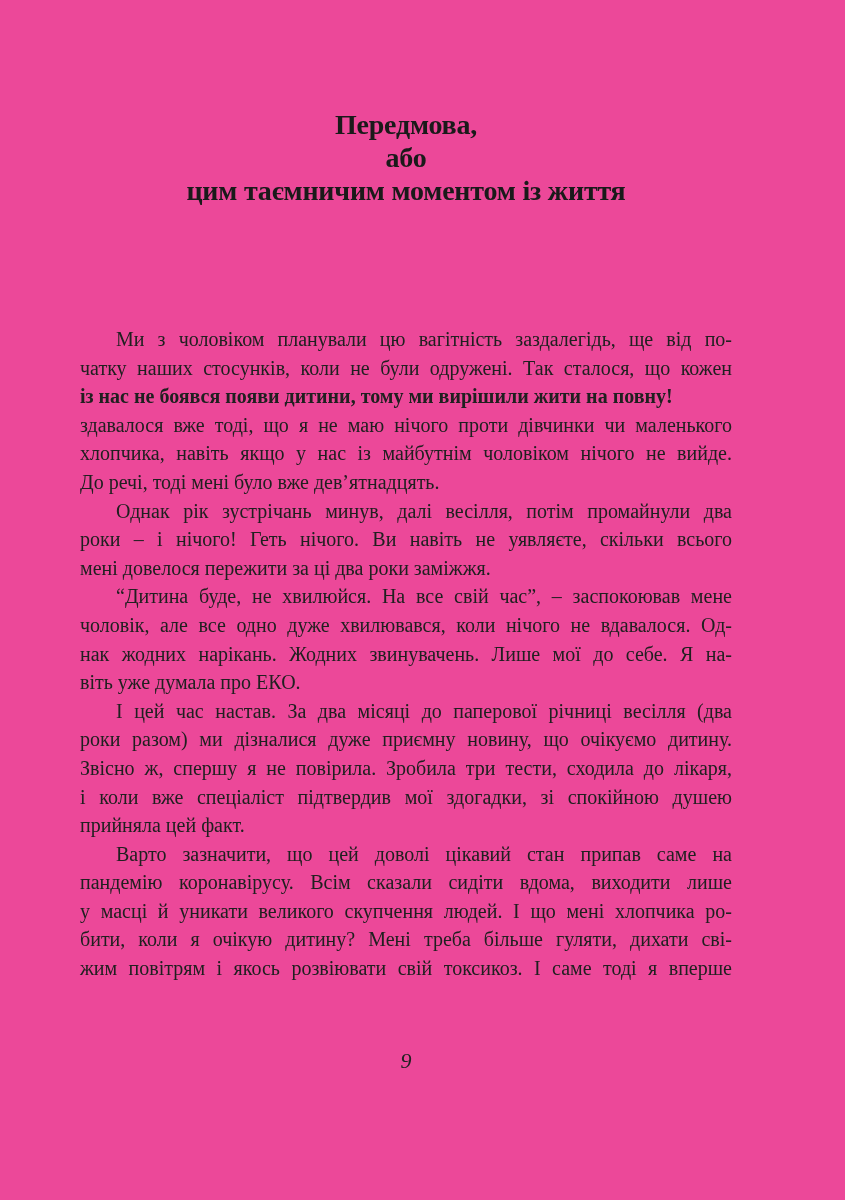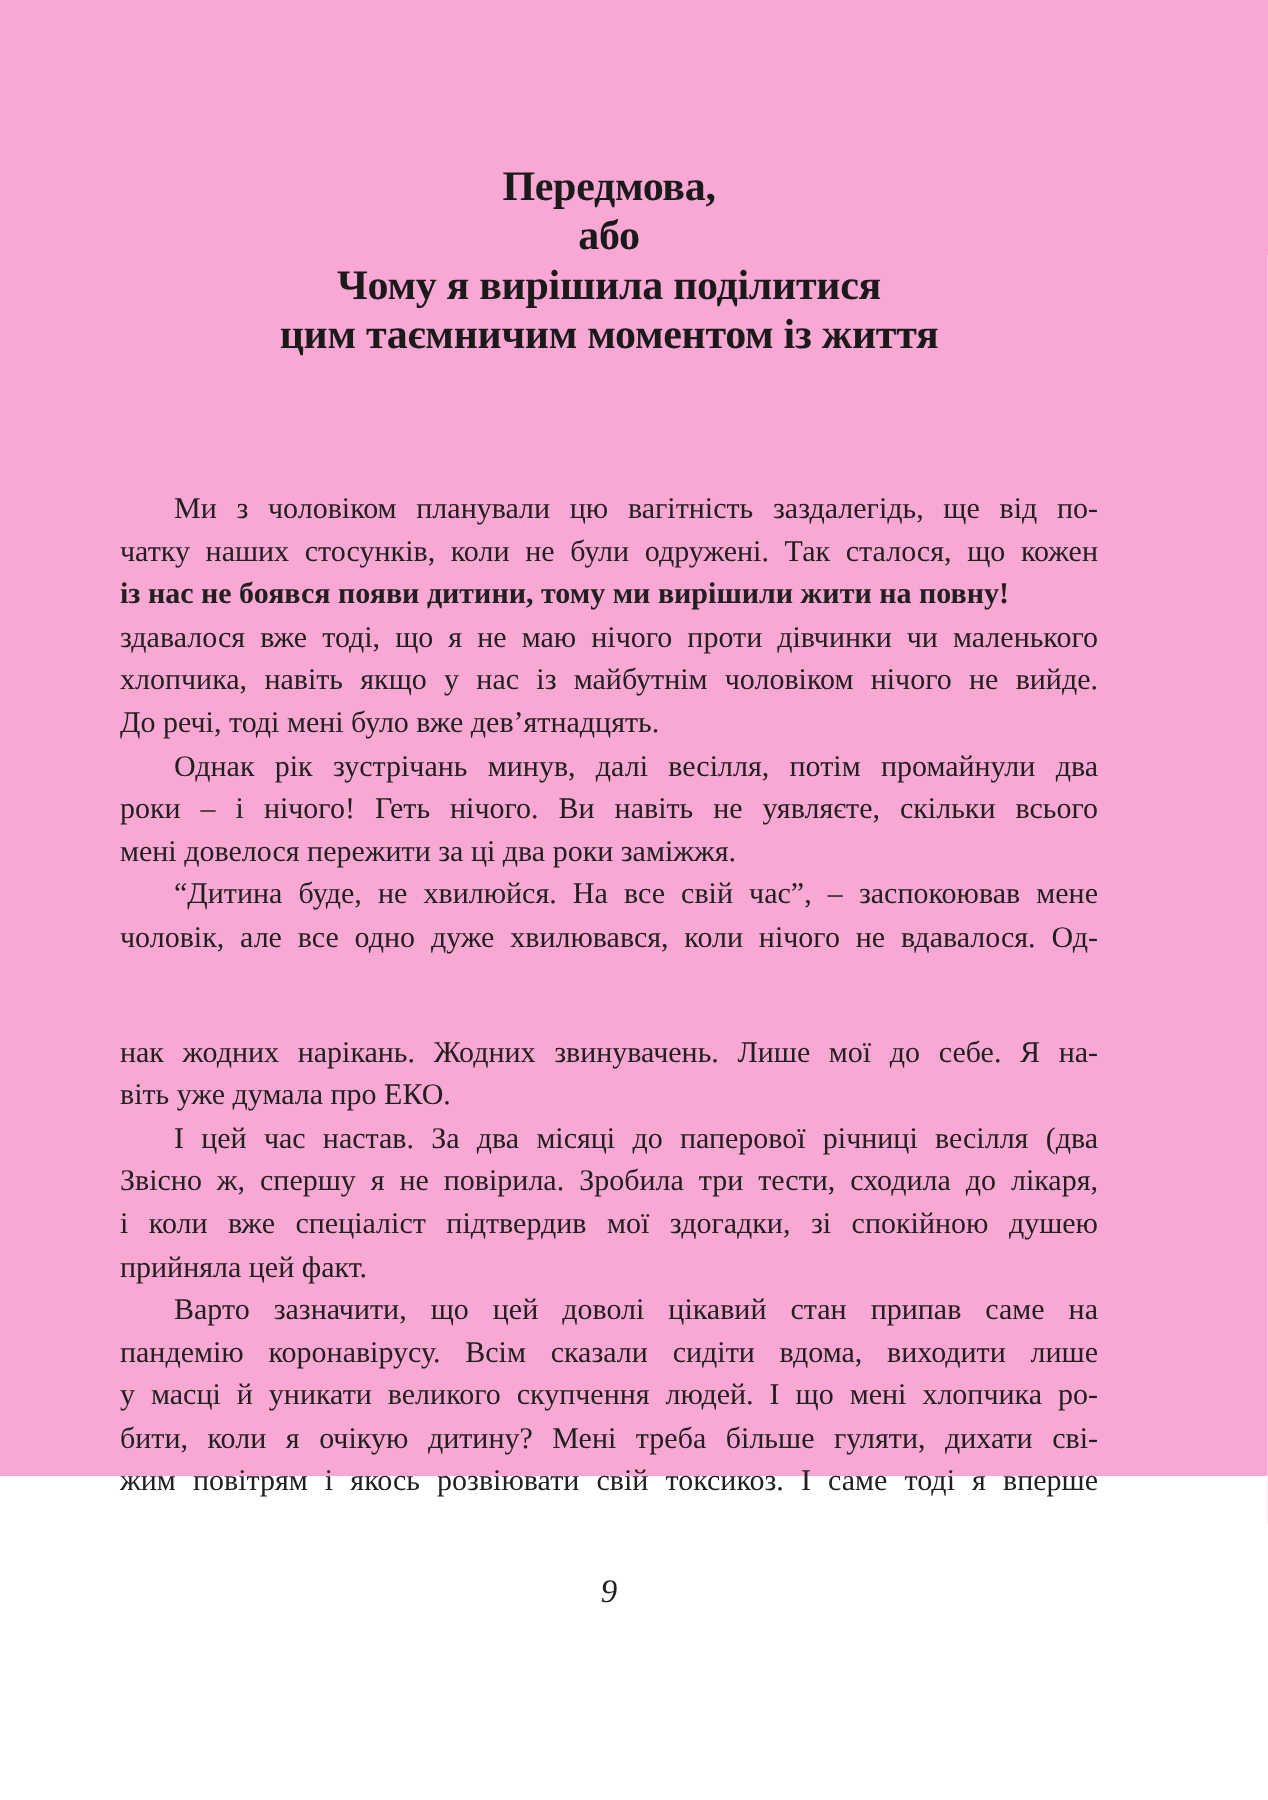--- a/index.html
+++ b/index.html
@@ -10,22 +10,22 @@
     body {
       width: 845px;
       height: 1200px;
       position: relative;
       overflow: hidden;
       color: #1e1e1e;
     }
     .page {
       position: absolute;
       left: 0; top: 0;
-      width: 845px; height: 984px;
-      background: #f9a8d4;
+      width: 845px; height: 1200px;
+      background: #ec4899;
     }
     .heading {
       position: absolute;
       left: 0;
       top: 108px;
       width: 812px;
       text-align: center;
       font-family: "Liberation Serif", "DejaVu Serif", serif;
       font-weight: bold;
       font-size: 28px;
@@ -75,39 +75,39 @@
     }
   </style>
 </head>
 <body>
 
 <div class="page">
 
   <div class="heading">
     <span class="hline">Передмова,</span>
     <span class="hline">або</span>
-    <span class="hline">Чому я вирішила поділитися</span>
     <span class="hline">цим таємничим моментом із життя</span>
   </div>
 
   <div class="body-text" id="body-text">
       <span class="line indent" style="display: block; text-align-last: justify;">Ми з чоловіком планували цю вагітність заздалегідь, ще від по-</span>
       <span class="line" style="display: block; text-align-last: justify;">чатку наших стосунків, коли не були одружені. Так сталося, що кожен</span>
       <span class="line last" style="display: block; text-align-last: left; font-weight: bold;">із нас не боявся появи дитини, тому ми вирішили жити на повну!</span>
       <span class="line" style="display: block; text-align-last: justify;">здавалося вже тоді, що я не маю нічого проти дівчинки чи маленького</span>
       <span class="line" style="display: block; text-align-last: justify;">хлопчика, навіть якщо у нас із майбутнім чоловіком нічого не вийде.</span>
       <span class="line last" style="display: block; text-align-last: left;">До речі, тоді мені було вже дев’ятнадцять.</span>
       <span class="line indent" style="display: block; text-align-last: justify;">Однак рік зустрічань минув, далі весілля, потім промайнули два</span>
       <span class="line" style="display: block; text-align-last: justify;">роки – і нічого! Геть нічого. Ви навіть не уявляєте, скільки всього</span>
       <span class="line last" style="display: block; text-align-last: left;">мені довелося пережити за ці два роки заміжжя.</span>
       <span class="line indent" style="display: block; text-align-last: justify;">“Дитина буде, не хвилюйся. На все свій час”, – заспокоював мене</span>
       <span class="line" style="display: block; text-align-last: justify;">чоловік, але все одно дуже хвилювався, коли нічого не вдавалося. Од-</span>
-      <span class="line" style="display: block; text-align-last: justify; margin-top: 48px;">нак жодних нарікань. Жодних звинувачень. Лише мої до себе. Я на-</span>
+      <span class="line" style="display: block; text-align-last: justify;">нак жодних нарікань. Жодних звинувачень. Лише мої до себе. Я на-</span>
       <span class="line last" style="display: block; text-align-last: left;">віть уже думала про ЕКО.</span>
       <span class="line indent" style="display: block; text-align-last: justify;"> І цей час настав. За два місяці до паперової річниці весілля (два</span>
+      <span class="line" style="display: block; text-align-last: justify;">роки разом) ми дізналися дуже приємну новину, що очікуємо дитину.</span>
       <span class="line" style="display: block; text-align-last: justify;">Звісно ж, спершу я не повірила. Зробила три тести, сходила до лікаря,</span>
       <span class="line" style="display: block; text-align-last: justify;">і коли вже спеціаліст підтвердив мої здогадки, зі спокійною душею</span>
       <span class="line last" style="display: block; text-align-last: left;">прийняла цей факт.</span>
       <span class="line indent" style="display: block; text-align-last: justify;">Варто зазначити, що цей доволі цікавий стан припав саме на</span>
       <span class="line" style="display: block; text-align-last: justify;">пандемію коронавірусу. Всім сказали сидіти вдома, виходити лише</span>
       <span class="line" style="display: block; text-align-last: justify;">у масці й уникати великого скупчення людей. І що мені хлопчика ро-</span>
       <span class="line" style="display: block; text-align-last: justify;">бити, коли я очікую дитину? Мені треба більше гуляти, дихати сві-</span>
       <span class="line" style="display: block; text-align-last: justify;">жим повітрям і якось розвіювати свій токсикоз. І саме тоді я вперше</span>
     </div>
 

